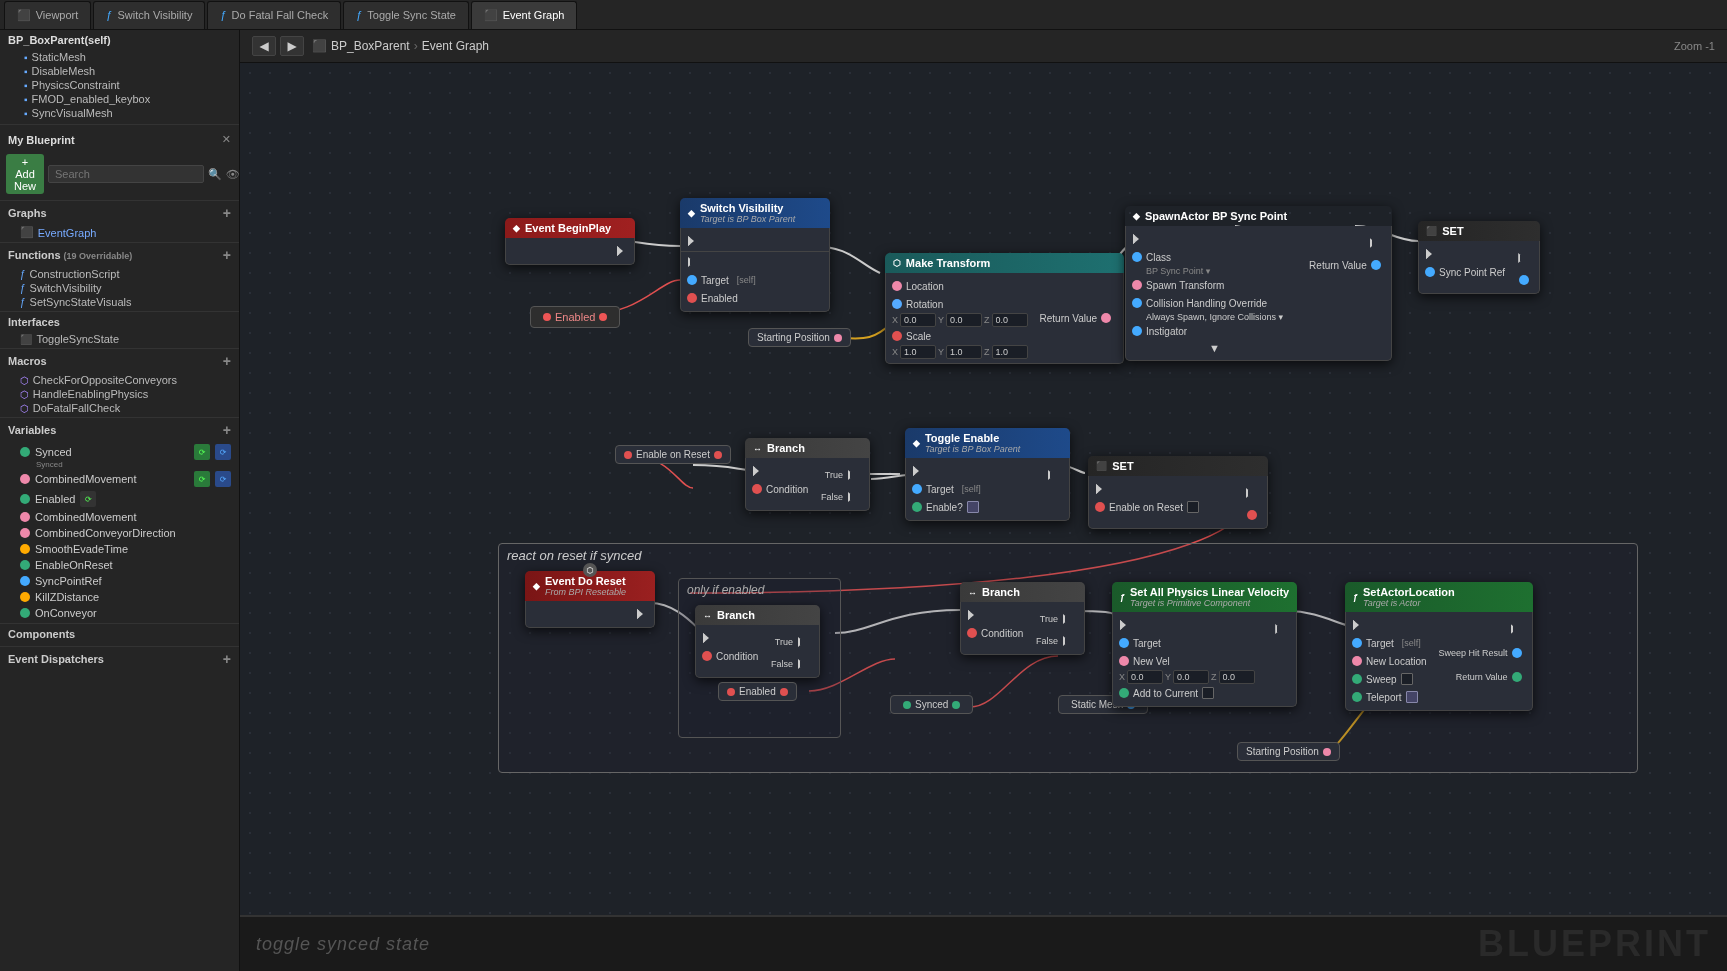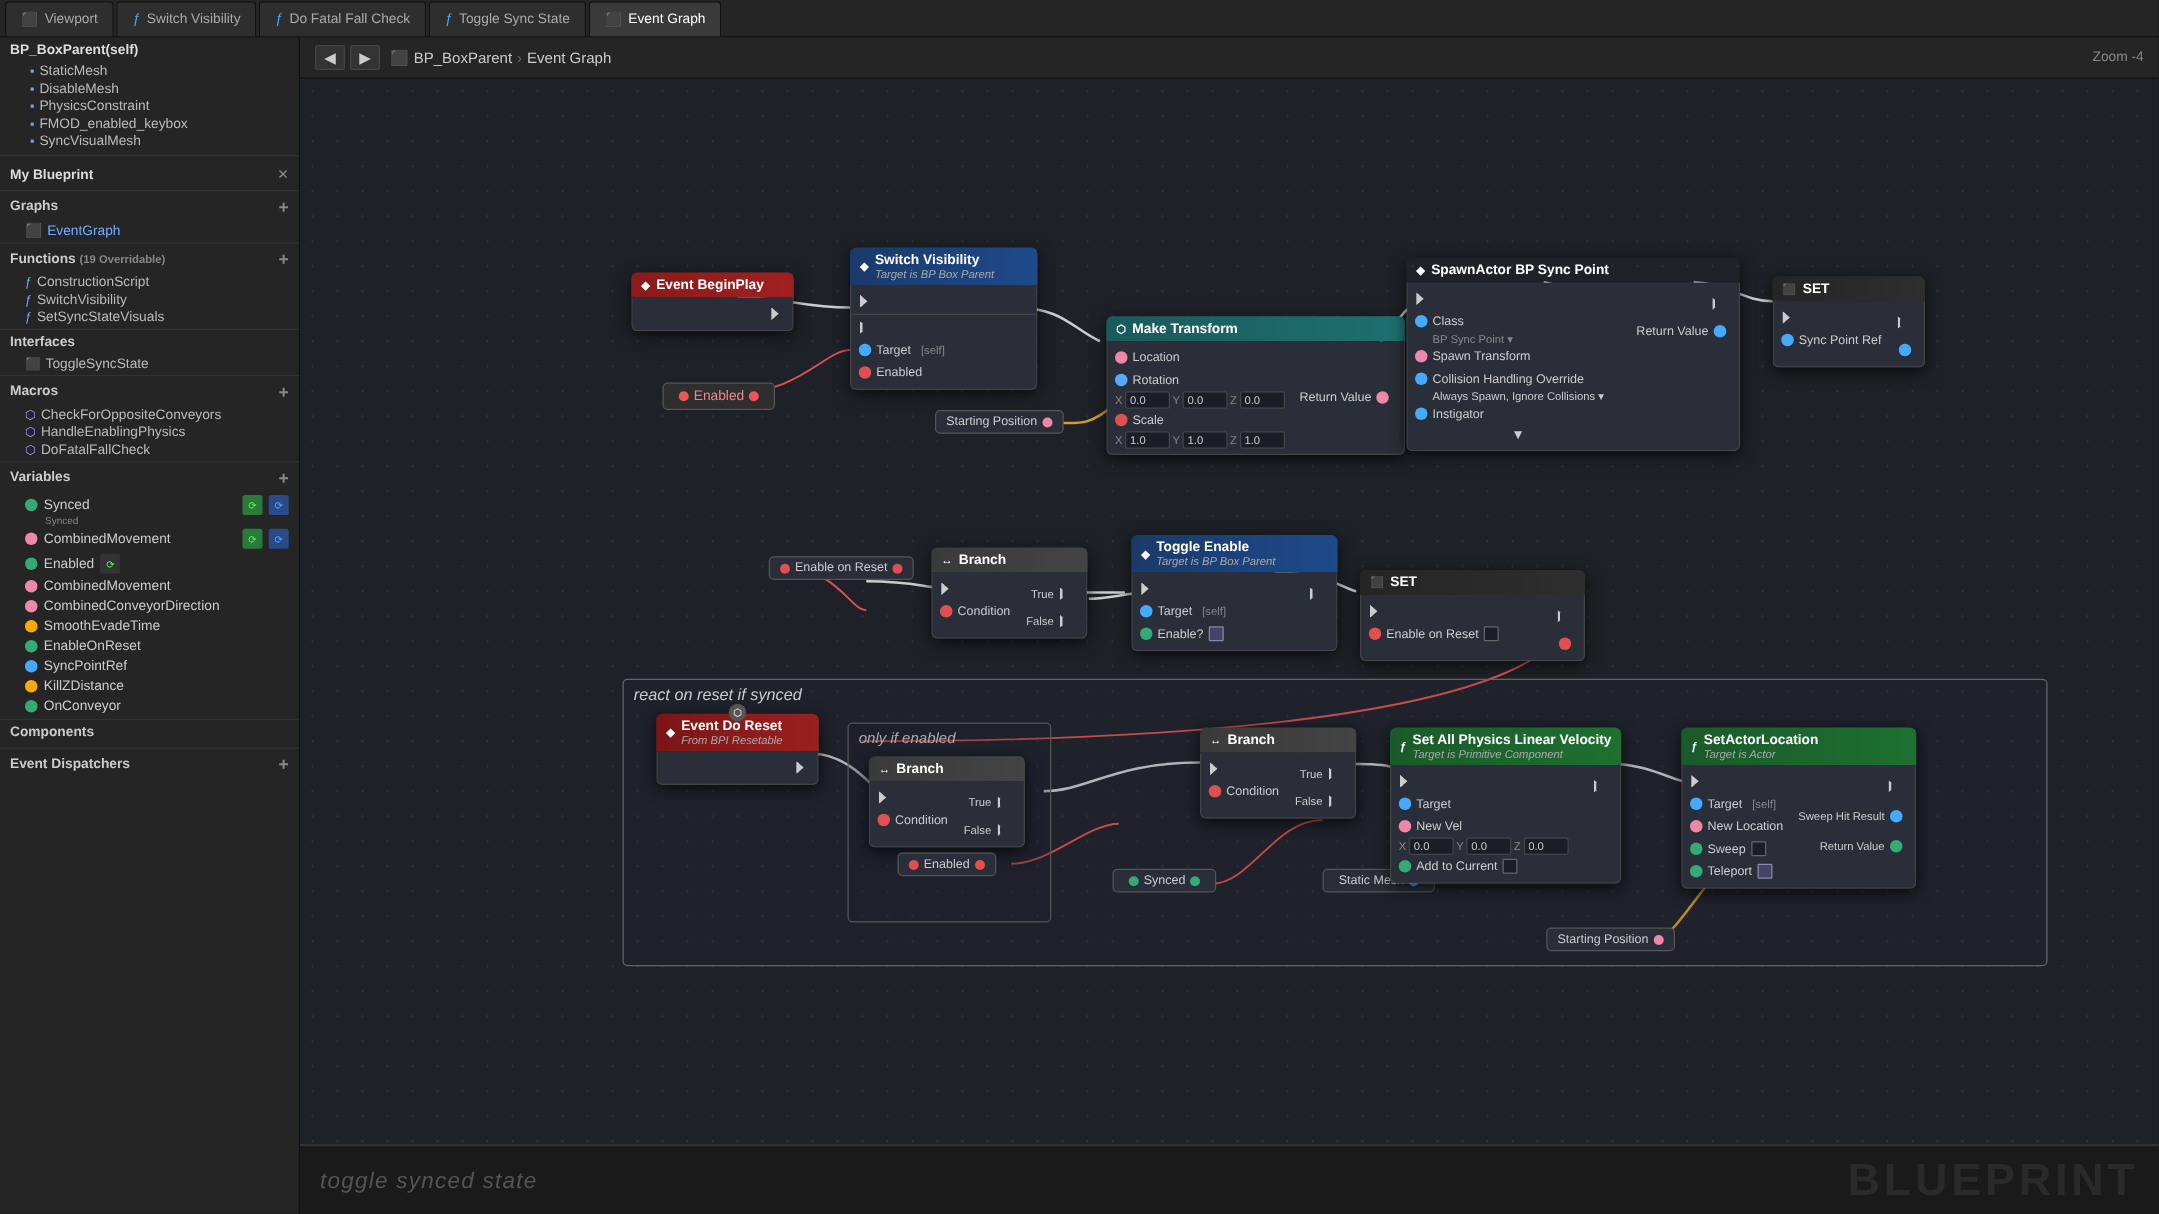--- a/index.html
+++ b/index.html
@@ -133,20 +133,29 @@
         <div class="func-item">
             <span class="func-icon">▪</span>
             <span>SyncVisualMesh</span>
           </div>
       </div>
       <div style="height:1px;background:#333;margin:4px 0;"></div>
       <div style="display:flex;align-items:center;padding:4px 8px;gap:4px;">
         <span style="font-weight:bold;color:#ddd;">My Blueprint</span>
         <span style="margin-left:auto;color:#888;cursor:pointer;">✕</span>
       </div>
+      <div class="sidebar-actions">
+        <button class="sidebar-btn">+ Add New</button>
+        <input class="search-box" type="text" placeholder="Search" style="">
+        <div class="sidebar-icons">
+          <span style="color:#888;">🔍</span>
+          <span style="color:#888;">👁</span>
+
+        </div>
+      </div>
 
       <div class="sidebar-section">
         <span>Graphs</span>
           <span class="plus">+</span>
       </div>
       <div class="func-item" style="padding-left:20px;color:#7af;">
           <span>⬛</span>
           <span>EventGraph</span>
         </div>
 
@@ -269,21 +278,21 @@
         <div class="canvas-nav">
           <button class="nav-btn">◀</button>
           <button class="nav-btn">▶</button>
         </div>
         <div class="breadcrumb">
           <span style="color:#7af;">⬛</span>
           <span>BP_BoxParent</span>
           <span class="breadcrumb-sep">›</span>
           <span>Event Graph</span>
         </div>
-        <div class="zoom-label">Zoom -4</div>
+        <div class="zoom-label">Zoom -1</div>
       </div>
 
       <div class="canvas">
 
         <svg class="wires" style="position:absolute;inset:0;width:100%;height:100%;pointer-events:none;">
 
           <path d="M 350 175 C 390 175, 400 183, 440 183" stroke="#ccc" stroke-width="2" fill="none"></path>
           <path d="M 571 183 C 610 183, 618 200, 640 210" stroke="#ccc" stroke-width="2" fill="none"></path>
 
           <path d="M 855 215 C 870 215, 880 183, 890 183" stroke="#ccc" stroke-width="2" fill="none"></path>

